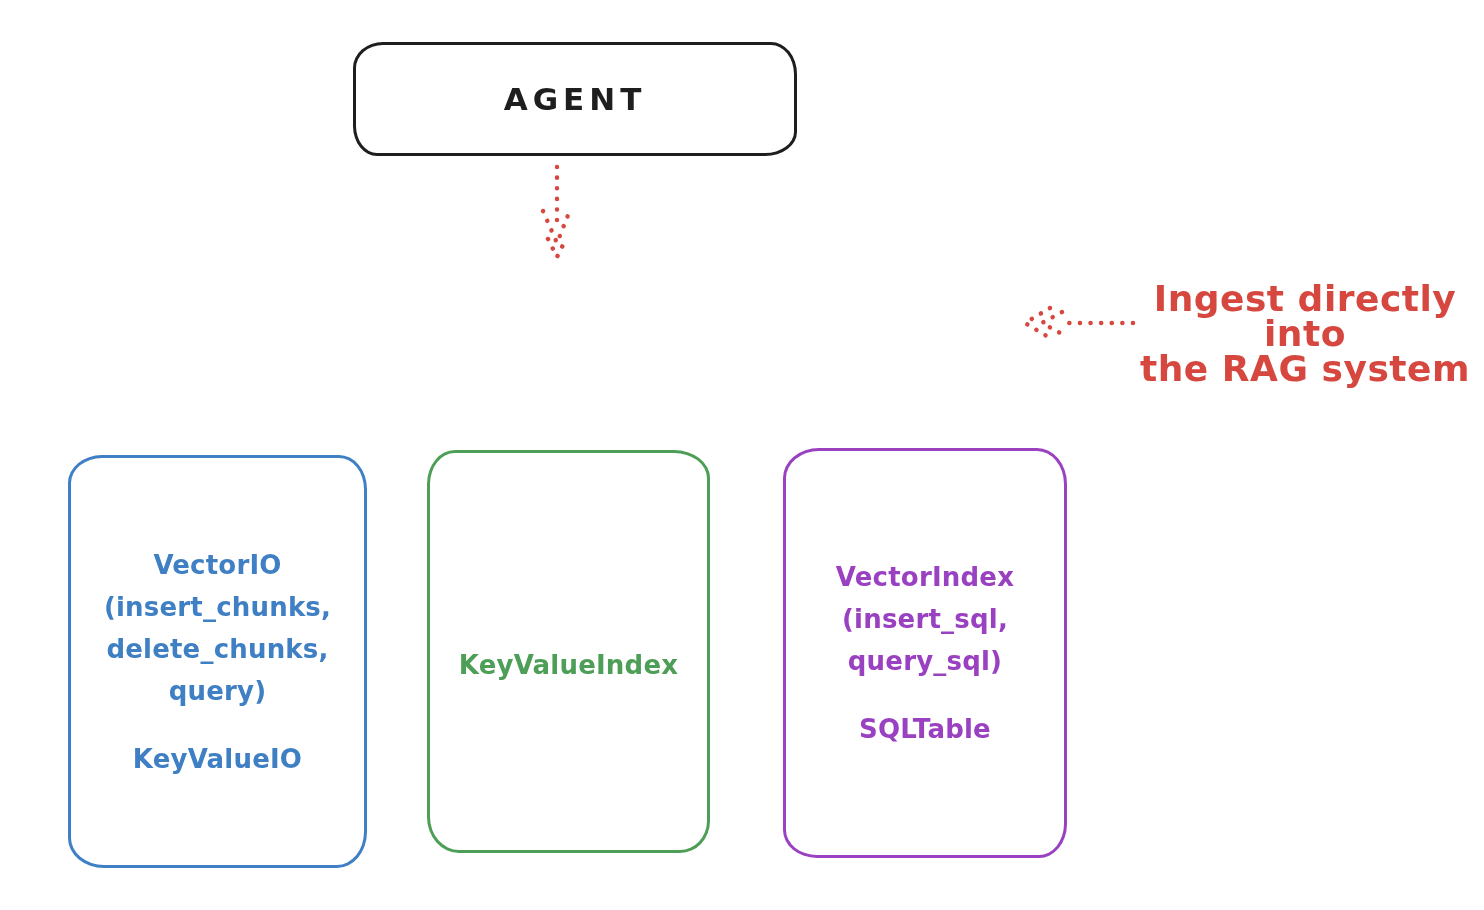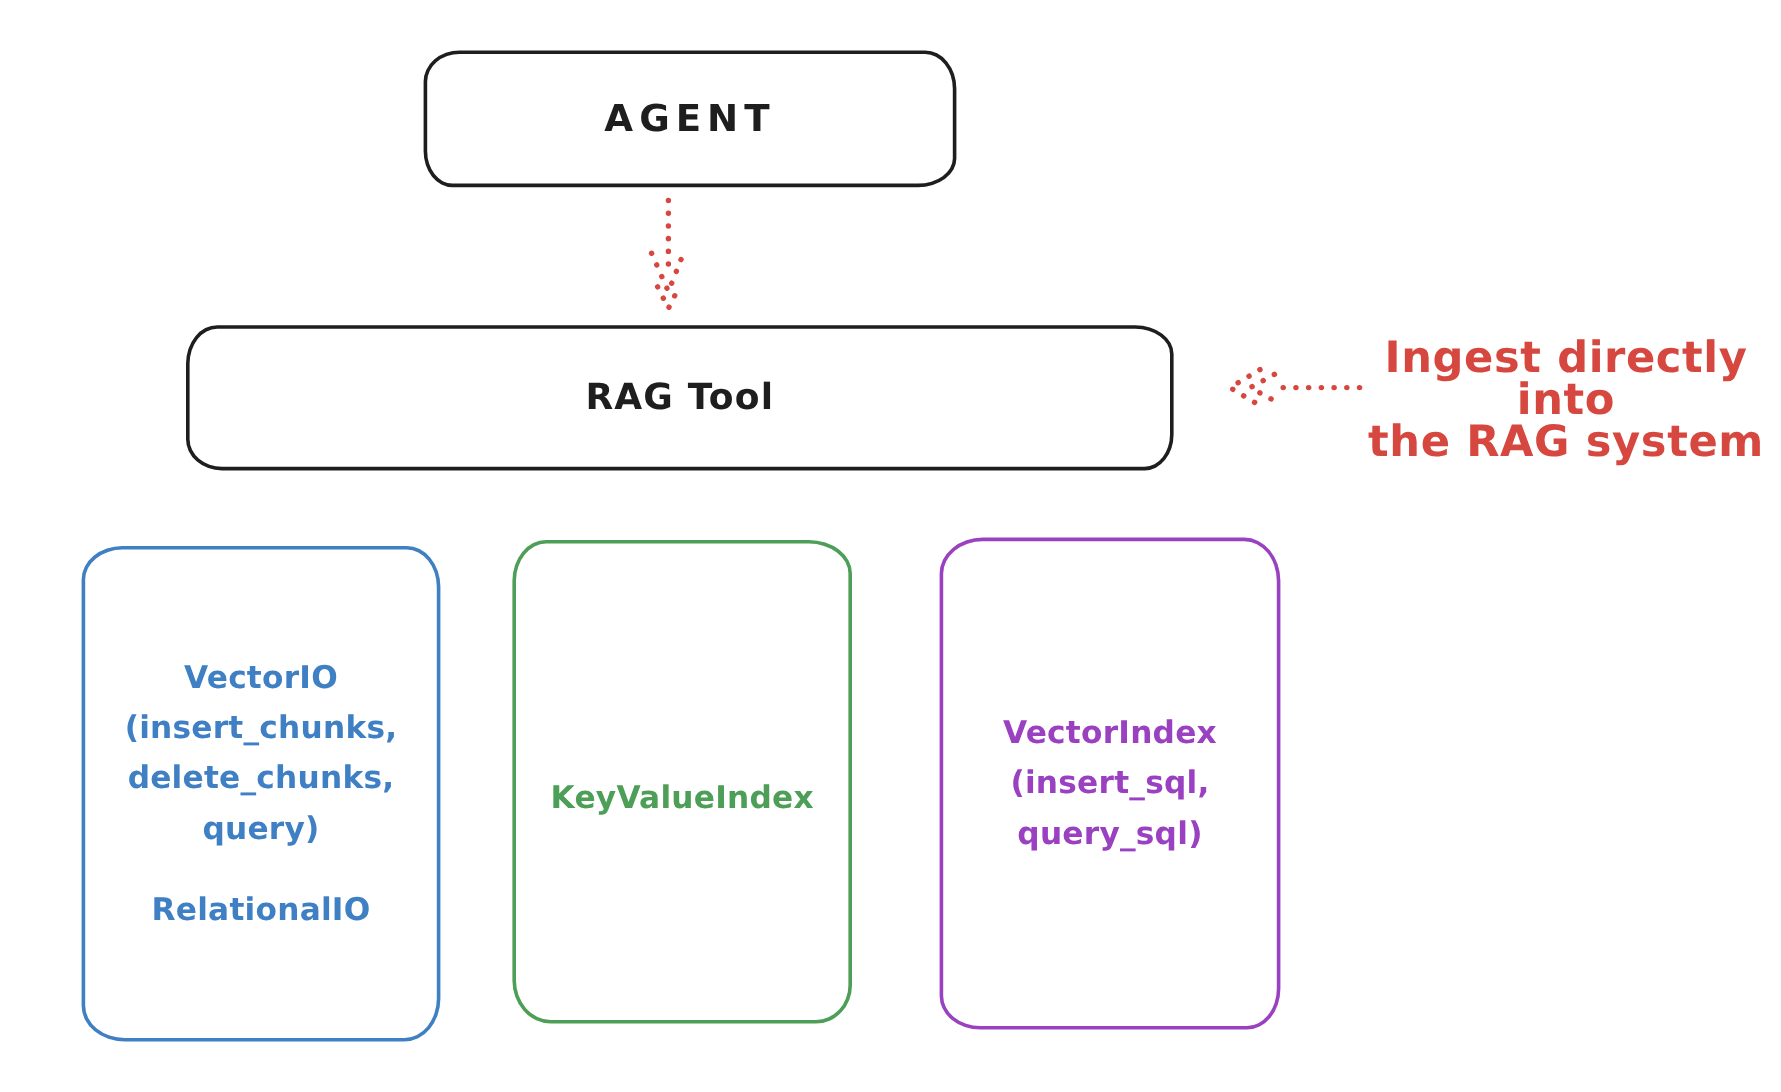--- a/index.html
+++ b/index.html
@@ -106,48 +106,46 @@
   <div class="arrow arrow-down" style="--c: #d6483f;">
     <svg width="40" height="100" viewBox="0 0 40 100">
       <g fill="none" stroke="currentColor" stroke-width="4.5" stroke-linecap="round" stroke-dasharray="0.1 10.5">
         <path d="M20 5 L20 67"></path>
         <path d="M6 49 L20 81 L33 48"></path>
         <path d="M11 77 L20 95 L29 77"></path>
       </g>
     </svg>
   </div>
 
-  <div class="sketch-box black-box rag-box">
-    <span>RAG Tool</span>
-  </div>
 
   <div class="arrow arrow-left" style="--c: #d6483f;">
     <svg width="128" height="48" viewBox="0 0 128 48">
       <g fill="none" stroke="currentColor" stroke-width="4.5" stroke-linecap="round" stroke-dasharray="0.1 10.5">
         <path d="M120 24 L52 24"></path>
         <path d="M37 9 L12 24 L37 39"></path>
         <path d="M49 13 L29 24 L49 35"></path>
       </g>
     </svg>
   </div>
 
   <div class="annotation" style="--c: #d6483f;">Ingest directly into
 the RAG system</div>
 
   <div class="sketch-box io-box box-vector" style="--c: #3f7fc4;">
     <p class="methods">VectorIO
 (insert_chunks,
 delete_chunks,
 query)</p>
-    <div class="index-label">RelationalIO</div>
+    <div class="index-label">KeyValueIO</div>
   </div>
 
   <div class="sketch-box io-box box-keyvalue" style="--c: #4d9e57;">
     <div class="index-label">KeyValueIndex</div>
   </div>
 
   <div class="sketch-box io-box box-relational" style="--c: #9a41c1;">
     <p class="methods">VectorIndex
 (insert_sql,
 query_sql)</p>
+    <div class="index-label">SQLTable</div>
   </div>
 
 </div>
 
 </body></html>

